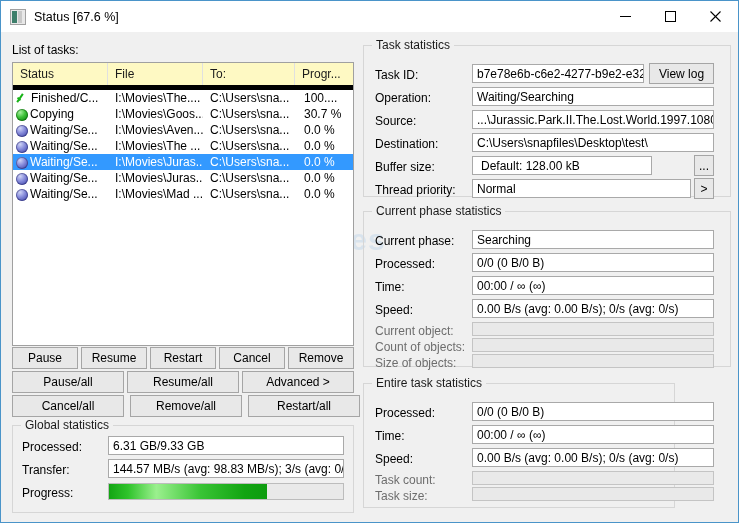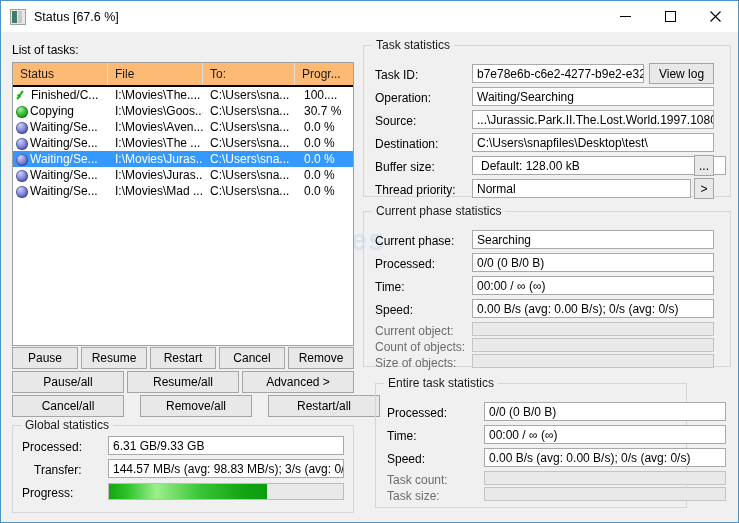--- a/index.html
+++ b/index.html
@@ -138,22 +138,22 @@
     left: 11px; top: 61px;
     width: 342px; height: 284px;
     background: #ffffff;
     border: 1px solid #a0a0a0;
     box-sizing: border-box;
     overflow: hidden;
   }
   .lv-head {
     display: flex;
     height: 22px;
-    border-bottom: 2px solid #000000;
-    background: #fdba74;
+    border-bottom: 5px solid #000000;
+    background: #fef9c3;
   }
   .lv-head .cell {
     font-size: 12px;
     color: #1b1b1b;
     padding-left: 7px;
     display: flex;
     align-items: center;
     border-right: 1px solid #e0e0e0;
     box-sizing: border-box;
     overflow: hidden;
@@ -213,60 +213,60 @@
   .sphere.blue {
     background: radial-gradient(circle at 35% 28%, #cfd4f5 0%, #8a8fdd 40%, #4a4fb0 82%, #2d2f78 100%);
     box-shadow: inset 0 0 0 1px rgba(30,30,90,.45);
   }
 
   
   .btnrow { position: absolute; display: flex; }
   #row-single { left: 11px; top: 346px; gap: 3px; }
   #row-single .btn { width: 66px; height: 22px; }
   #row-all1 { left: 11px; top: 370px; gap: 3px; }
-  #row-all2 { left: 11px; top: 394px; gap: 16px; }
+  #row-all2 { left: 11px; top: 394px; gap: 6px; }
   #row-all1 .btn, #row-all2 .btn { width: 112px; height: 22px; }
 
   
   #grp-global { left: 11px; top: 424px; width: 342px; height: 88px; }
   #grp-global .lbl { position: absolute; left: 9px; }
   #gs-l0 { top: 14px; }
-  #gs-l1 { top: 37px; margin-left: 12px; }
+  #gs-l1 { top: 37px; }
   #gs-l2 { top: 60px; }
   #grp-global .field { position: absolute; left: 95px; width: 236px; height: 19px; }
   #gs-f0 { top: 10px; text-align: center; }
   #gs-f1 { top: 33px; }
   .progbar {
     position: absolute;
     left: 95px; top: 57px;
     width: 236px; height: 17px;
     background: #e9e9e9;
     border: 1px solid #bcbcbc;
     box-sizing: border-box;
   }
   .progfill {
     height: 100%;
     background: linear-gradient(90deg,#13a513 0%, #2fc32b 12%, #9bf08e 30%, #39c435 58%, #12a412 86%, #0e9c0f 100%);
   }
 
   
   #grp-task { left: 362px; top: 44px; width: 368px; height: 152px; }
   #grp-phase { left: 362px; top: 210px; width: 368px; height: 156px; padding-left: 22px; }
-  #grp-entire { left: 374px; top: 382px; width: 312px; height: 125px; }
+  #grp-entire { left: 362px; top: 382px; width: 312px; height: 125px; }
 
   .rowlbl { position: absolute; left: 11px; }
   .rowfld { position: absolute; height: 19px; }
 
   
   #ti-l0 { top: 22px; } #ti-f0 { left: 108px; top: 18px; width: 172px; }
   #ti-btn-log { position: absolute; left: 285px; top: 17px; width: 65px; height: 21px; }
   #ti-l1 { top: 45px; } #ti-f1 { left: 108px; top: 41px; width: 242px; }
   #ti-l2 { top: 68px; } #ti-f2 { left: 108px; top: 64px; width: 242px; }
   #ti-l3 { top: 91px; } #ti-f3 { left: 108px; top: 87px; width: 242px; }
-  #ti-l4 { top: 114px; } #ti-f4 { left: 108px; top: 110px; width: 254px; padding-left: 8px; }
+  #ti-l4 { top: 114px; } #ti-f4 { left: 108px; top: 110px; width: 180px; padding-left: 8px; }
   #ti-btn-dots { position: absolute; left: 330px; top: 109px; width: 20px; height: 21px; }
   #ti-l5 { top: 137px; } #ti-f5 { left: 108px; top: 133px; width: 219px; }
   #ti-btn-arrow { position: absolute; left: 330px; top: 132px; width: 20px; height: 21px; }
 
   
   #cp-l0 { top: 22px; } #cp-f0 { left: 108px; top: 18px; width: 242px; }
   #cp-l1 { top: 45px; } #cp-f1 { left: 108px; top: 41px; width: 242px; }
   #cp-l2 { top: 68px; } #cp-f2 { left: 108px; top: 64px; width: 242px; }
   #cp-l3 { top: 91px; } #cp-f3 { left: 108px; top: 87px; width: 242px; }
   #cp-l4 { top: 112px; } #cp-f4 { left: 108px; top: 110px; width: 242px; height: 14px; }

